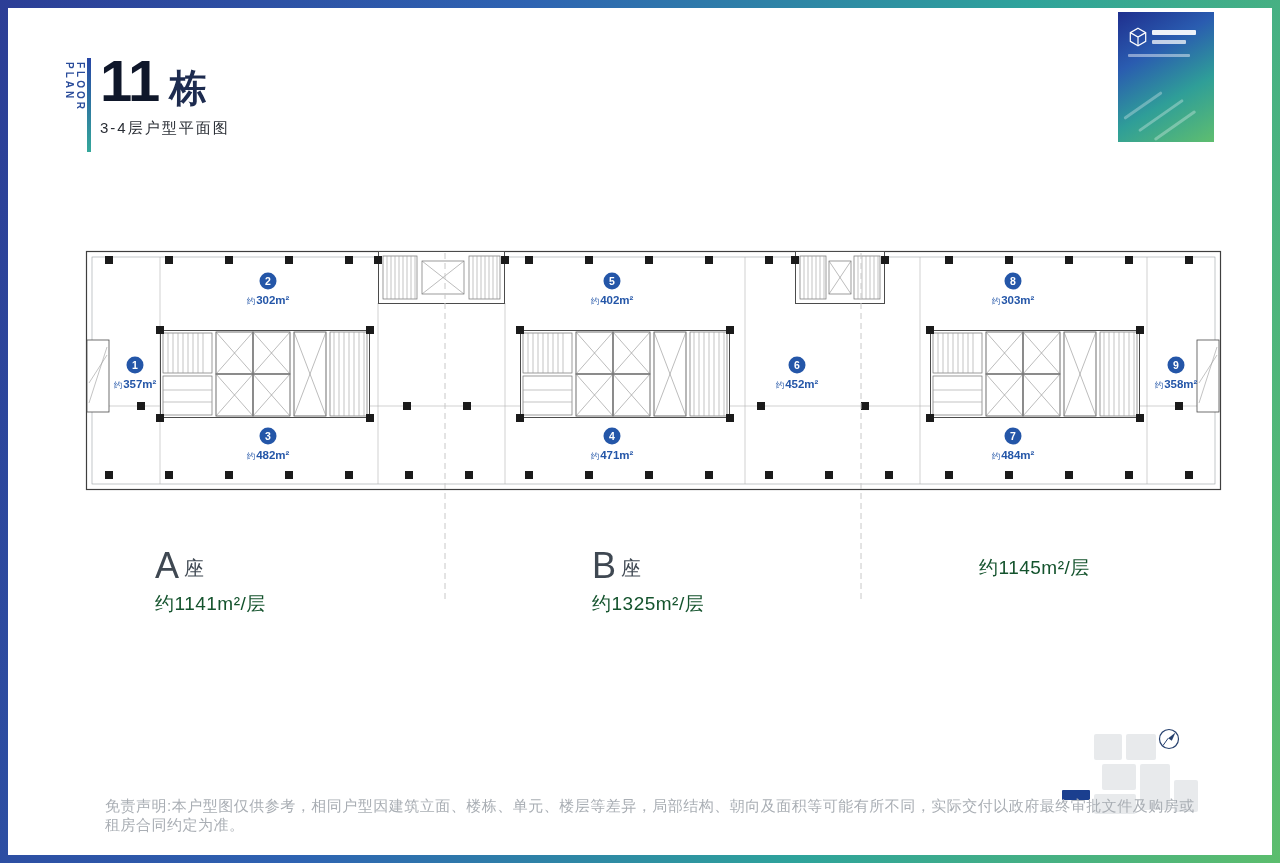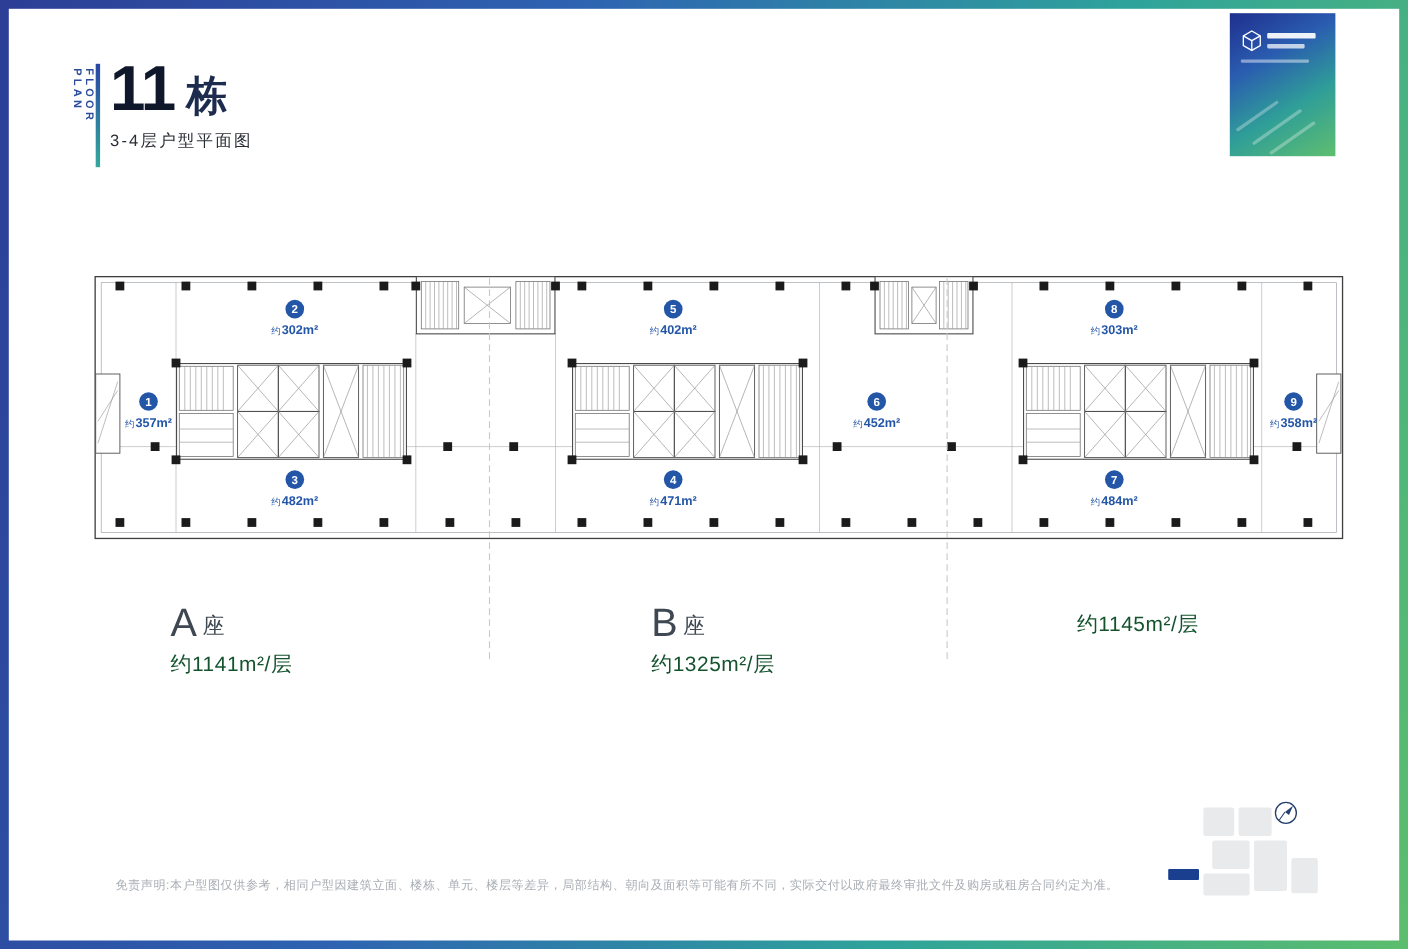--- a/index.html
+++ b/index.html
@@ -56,21 +56,21 @@
   .zone-area{margin-top:7px;font-size:19px;color:#14532d;letter-spacing:.5px;}
 
   
   .site-map{position:absolute;left:1042px;top:718px;width:168px;height:106px;}
   .bld{position:absolute;background:#e8eaec;border-radius:2px;}
   .bld-hl{position:absolute;background:#1b3f8f;border-radius:1px;}
   .compass{position:absolute;left:106px;top:0px;}
 
   
   .disclaimer{position:absolute;left:97px;top:789px;width:1100px;
-              font-size:11px;color:#a9aeb4;letter-spacing:.5px;}
+              font-size:15px;color:#a9aeb4;letter-spacing:.5px;}
 </style>
 </head>
 <body>
 
 <div class="frame"></div>
 <div class="page">
 
   <div class="header">
     <div class="fp-vertical">FLOOR PLAN</div>
     <div class="accent-bar"></div>

